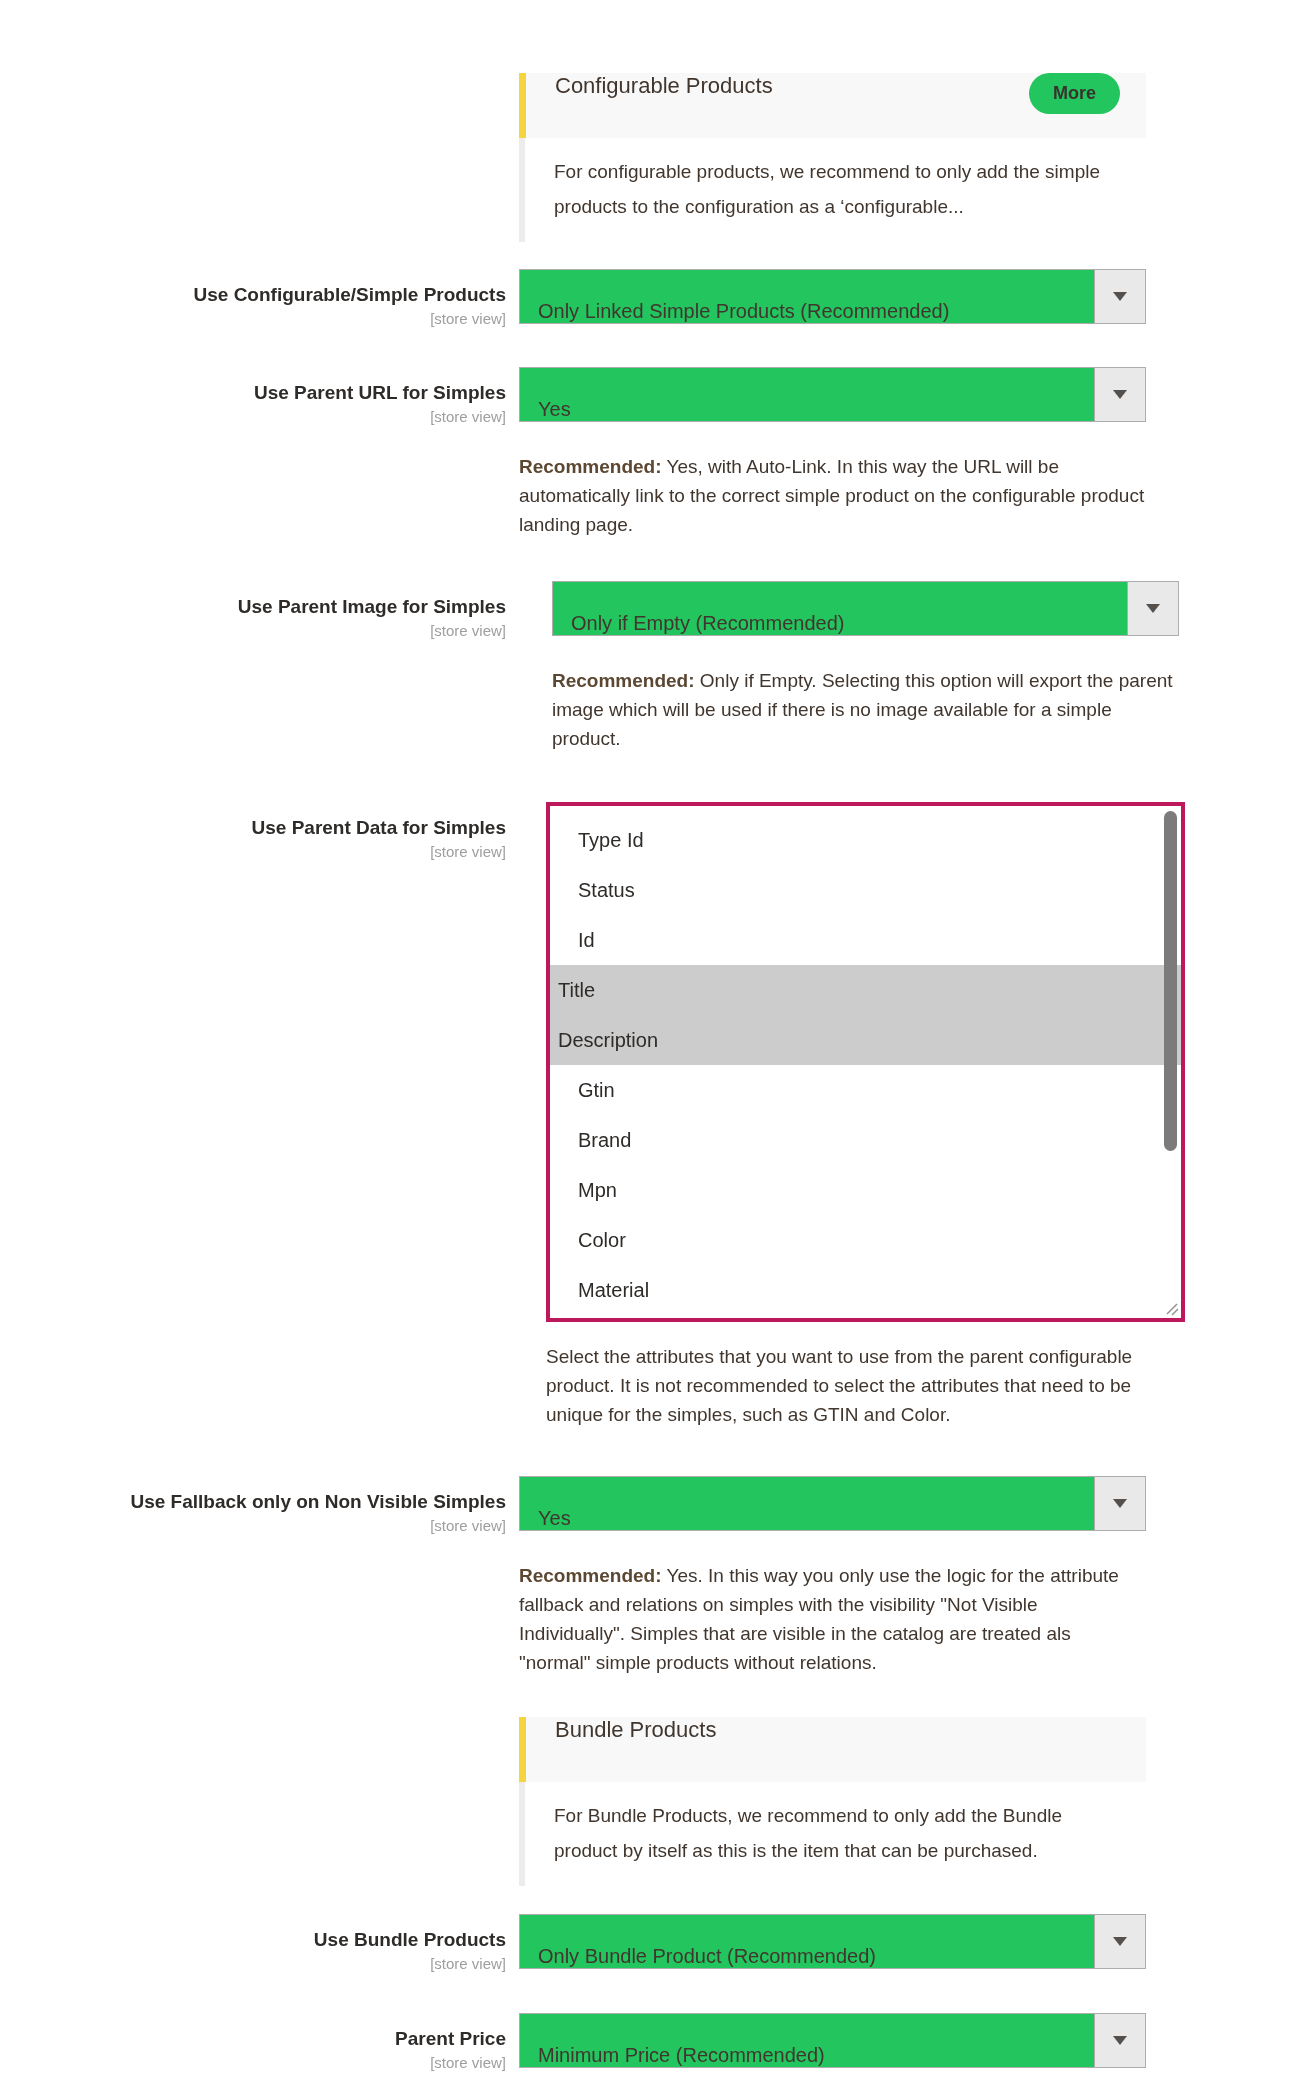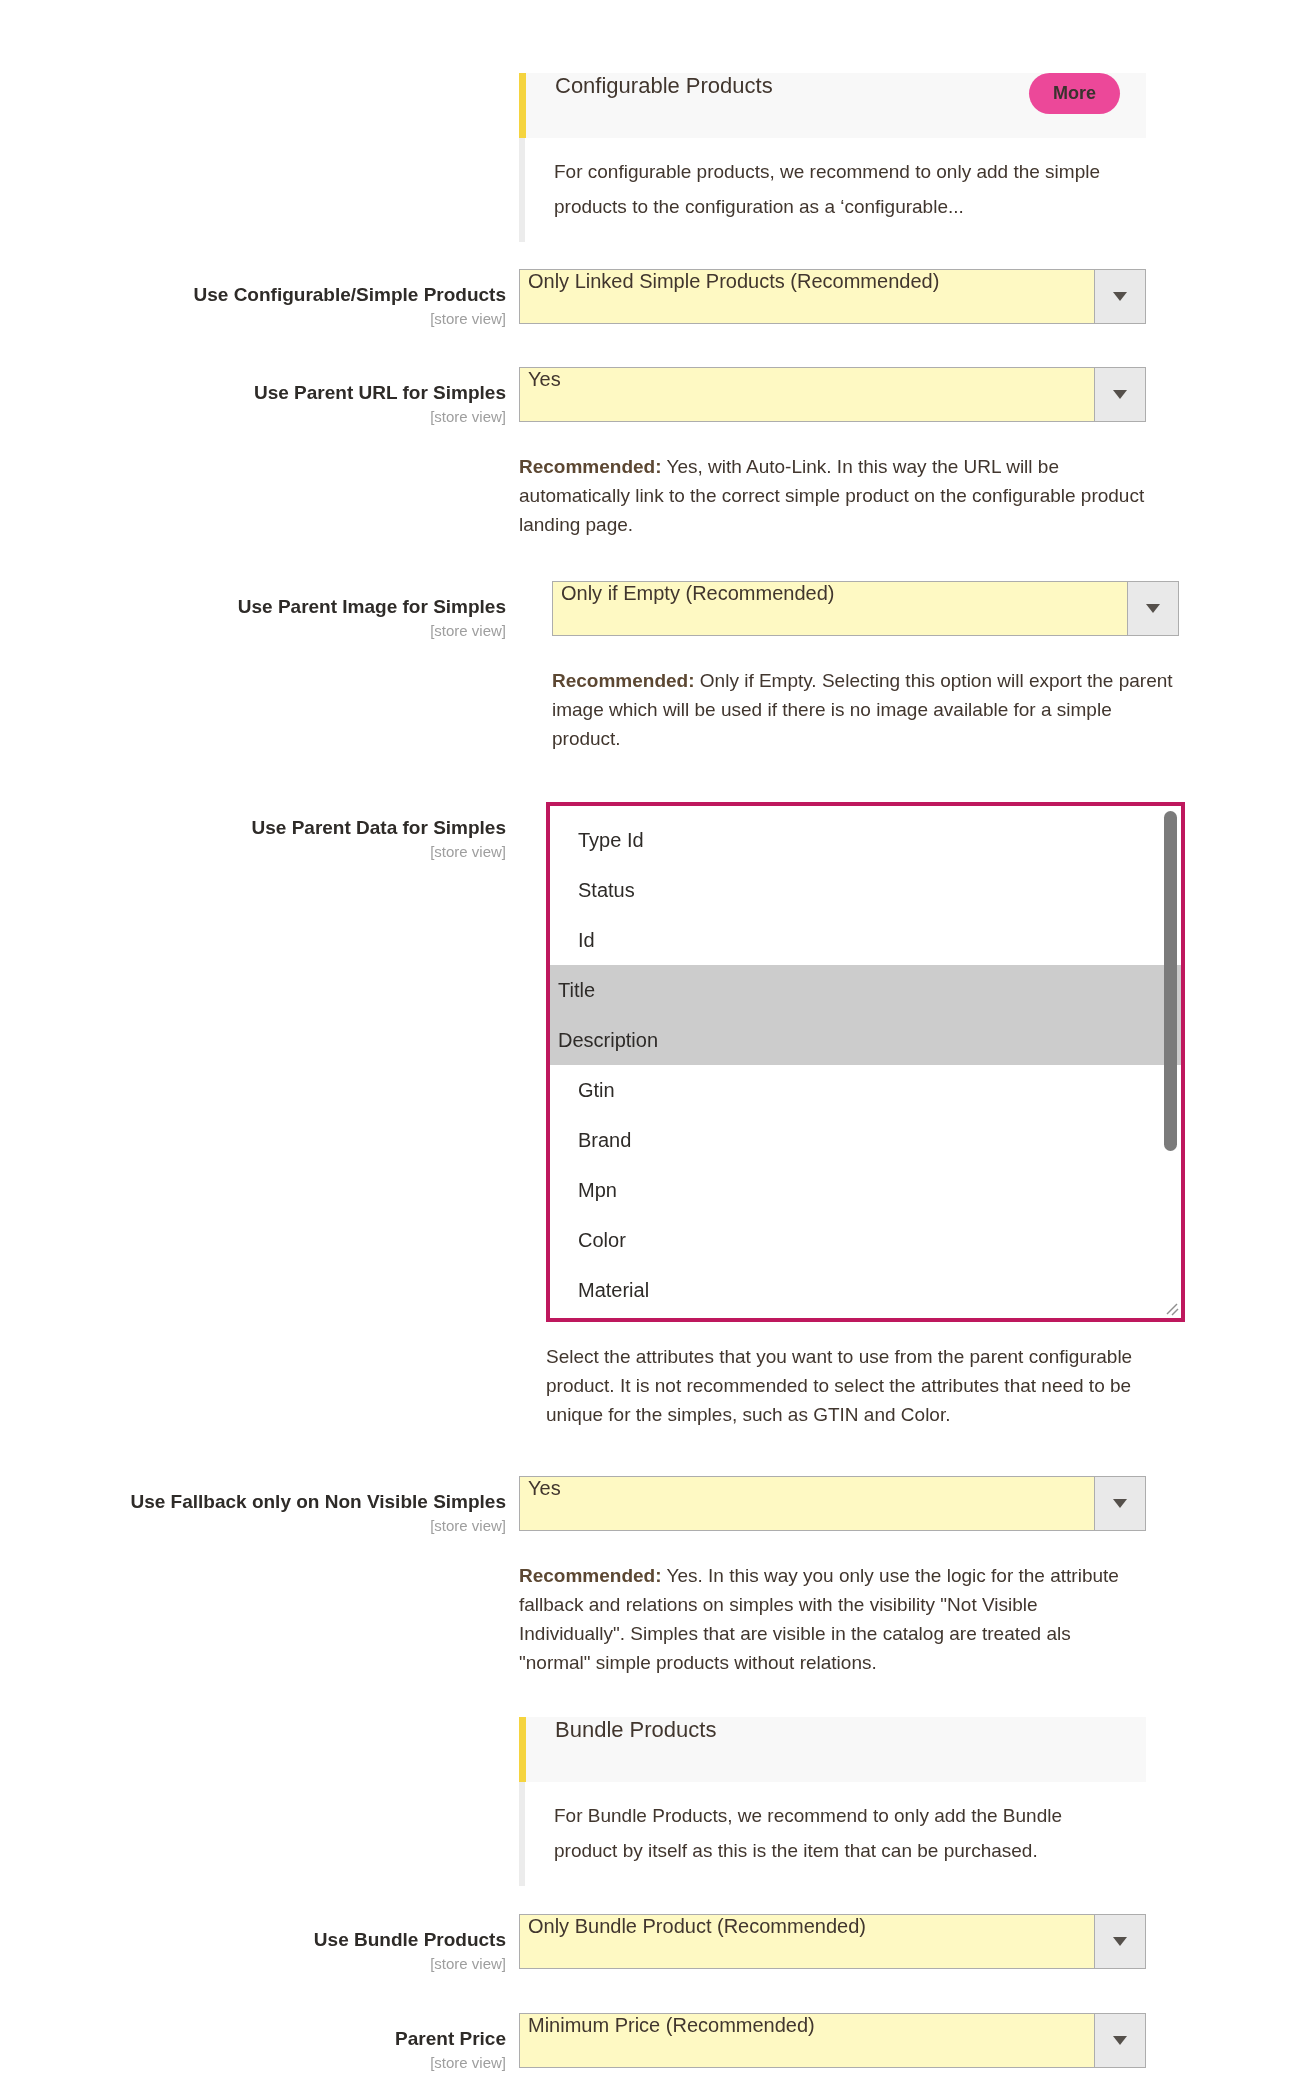--- a/index.html
+++ b/index.html
@@ -21,21 +21,21 @@
     display: flex;
     align-items: flex-start;
     padding: 0 26px 0 29px;
   }
   .section-header .title {
     font-size: 22px;
     color: #41362e;
   }
   .more-pill {
     margin-left: auto;
-    background: #ec4899;
+    background: #22c55e;
     color: #39332e;
     border: none;
     border-radius: 22px;
     padding: 10px 24px;
     font-size: 18px;
     font-weight: bold;
     font-family: "Liberation Sans", sans-serif;
     cursor: pointer;
   }
 
@@ -78,25 +78,25 @@
     margin-left: 13px;
     width: 627px;
     flex: 0 0 627px;
   }
 
   
   .select-box {
     position: relative;
     width: 627px;
     height: 55px;
-    background: #fef9c3;
+    background: #22c55e;
     border: 1px solid #adadad;
     display: flex;
-    align-items: flex-start;
-    padding-left: 8px;
+    align-items: flex-end;
+    padding-left: 18px;
     padding-right: 60px;
     font-size: 20px;
     color: #41362e;
     cursor: pointer;
   }
   .select-arrow {
     position: absolute;
     top: 0; right: 0;
     width: 51px; height: 100%;
     background: #e9e9e9;

